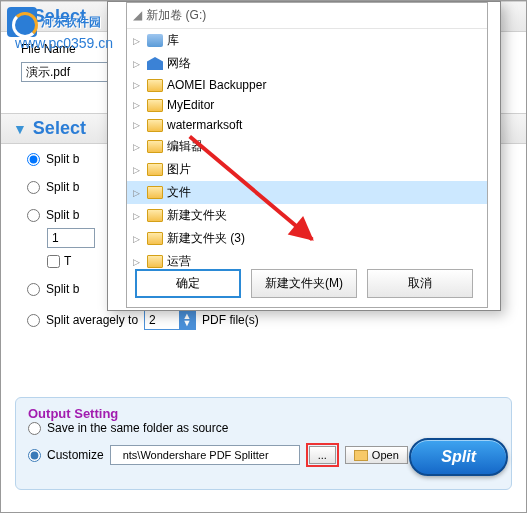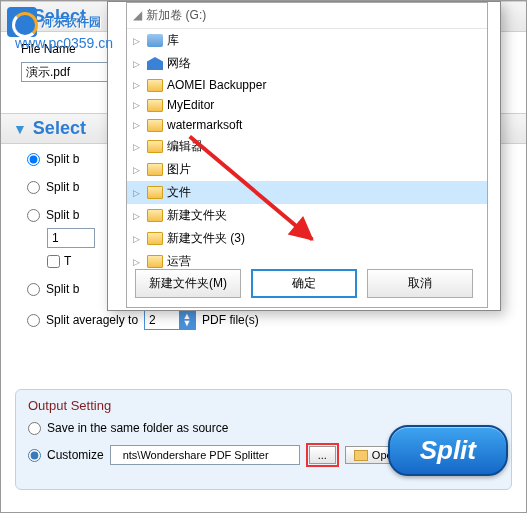--- a/index.html
+++ b/index.html
@@ -24,30 +24,30 @@
 .options{padding:8px 26px;display:flex;flex-direction:column;gap:14px;font-size:12px}
 .opt-row{display:flex;align-items:center;gap:6px}
 .opt-row input[type=text]{width:48px;padding:2px 4px;border:1px solid #8a9db0;font-size:12px}
 .spinner{display:inline-flex;align-items:center;border:1px solid #4a90d9;background:#4a90d9}
 .spinner input{border:none;width:34px;padding:2px 4px;font-size:12px}
 .spinner .arrows{width:16px;color:#fff;font-size:9px;display:flex;flex-direction:column;align-items:center;line-height:7px}
 .checkbox-row{padding-left:20px;display:flex;align-items:center;gap:4px}
 .checkbox-row input{accent-color:#4a90d9}
 
 .sec3{position:absolute;bottom:22px;left:14px;right:14px;background:#eaf3fb;border:1px solid #b8d4ec;border-radius:6px;padding:8px 12px 14px}
-.sec3 .title{color:#7f1d1d;font-weight:normal;font-size:13px;margin-bottom:8px}
+.sec3 .title{color:#a21caf;font-weight:bold;font-size:13px;}
 .sec3 .opt-row{margin-bottom:8px;font-size:12px}
 .sec3 input[type=radio]{accent-color:#3a7ab8}
 .path-input{width:190px;padding:3px 12px;border:1px solid #8a9db0;font-size:11px;background:#fff}
 .browse-btn{padding:2px 8px;border:1px solid #999;background:linear-gradient(#fff,#e5e5e5);font-size:11px;cursor:pointer}
 .browse-hl{border:2px solid #e33;padding:1px}
 .open-btn{display:inline-flex;align-items:center;gap:4px;padding:2px 8px;border:1px solid #999;background:linear-gradient(#fff,#e5e5e5);font-size:11px;cursor:pointer}
 .folder-ico{width:14px;height:11px;background:#f7c968;border:1px solid #c79a3a;display:inline-block}
 
-.split-btn{position:absolute;right:18px;bottom:36px;padding:8px 30px;font-size:26px;font-weight:bold;font-style:italic;color:#fff;background:linear-gradient(#3ea4f0,#1568c8);border:2px solid #0d4a8f;border-radius:20px;cursor:pointer;box-shadow:inset 0 1px 0 rgba(255,255,255,.5),0 2px 4px rgba(0,0,0,.3)}
+.split-btn{position:absolute;right:18px;bottom:36px;padding:8px 30px;font-size:16px;font-weight:bold;font-style:italic;color:#fff;background:linear-gradient(#3ea4f0,#1568c8);border:2px solid #0d4a8f;border-radius:20px;cursor:pointer;box-shadow:inset 0 1px 0 rgba(255,255,255,.5),0 2px 4px rgba(0,0,0,.3)}
 
 
 .dialog{position:absolute;top:0;left:106px;width:394px;height:310px;background:#fff;border:1px solid #888;box-shadow:4px 4px 12px rgba(0,0,0,.25);z-index:50}
 .dlg-body{display:flex;height:306px}
 .dlg-left{width:18px;background:#fff}
 .tree{flex:1;border:1px solid #aaa;margin:0 12px 0 0;background:#fff;overflow:auto;font-size:12px}
 .tree-head{padding:4px 6px;border-bottom:1px solid #e5e5e5;color:#555}
 .tree-head .arrow{color:#888;margin-right:4px}
 .node{display:flex;align-items:center;padding:3px 6px;gap:4px}
 .node .tw{color:#888;width:10px;font-size:9px}
@@ -213,22 +213,22 @@
           </div>
           <div class="node">
             <span class="tw">▷</span>
             <span class="ico ico-fold"></span>
             <span>运营</span>
           </div>
         </div>
     </div>
   </div>
   <div class="dlg-btns">
+    <button class="dlg-btn primary">确定</button>
     <button class="dlg-btn">新建文件夹(M)</button>
-    <button class="dlg-btn primary">确定</button>
     <button class="dlg-btn">取消</button>
   </div>
 </div>
 
 <div class="arrow-annot">
   <div class="arrow-line"></div>
     <div class="arrow-head"></div>
 </div>
 
 <div class="watermark">

